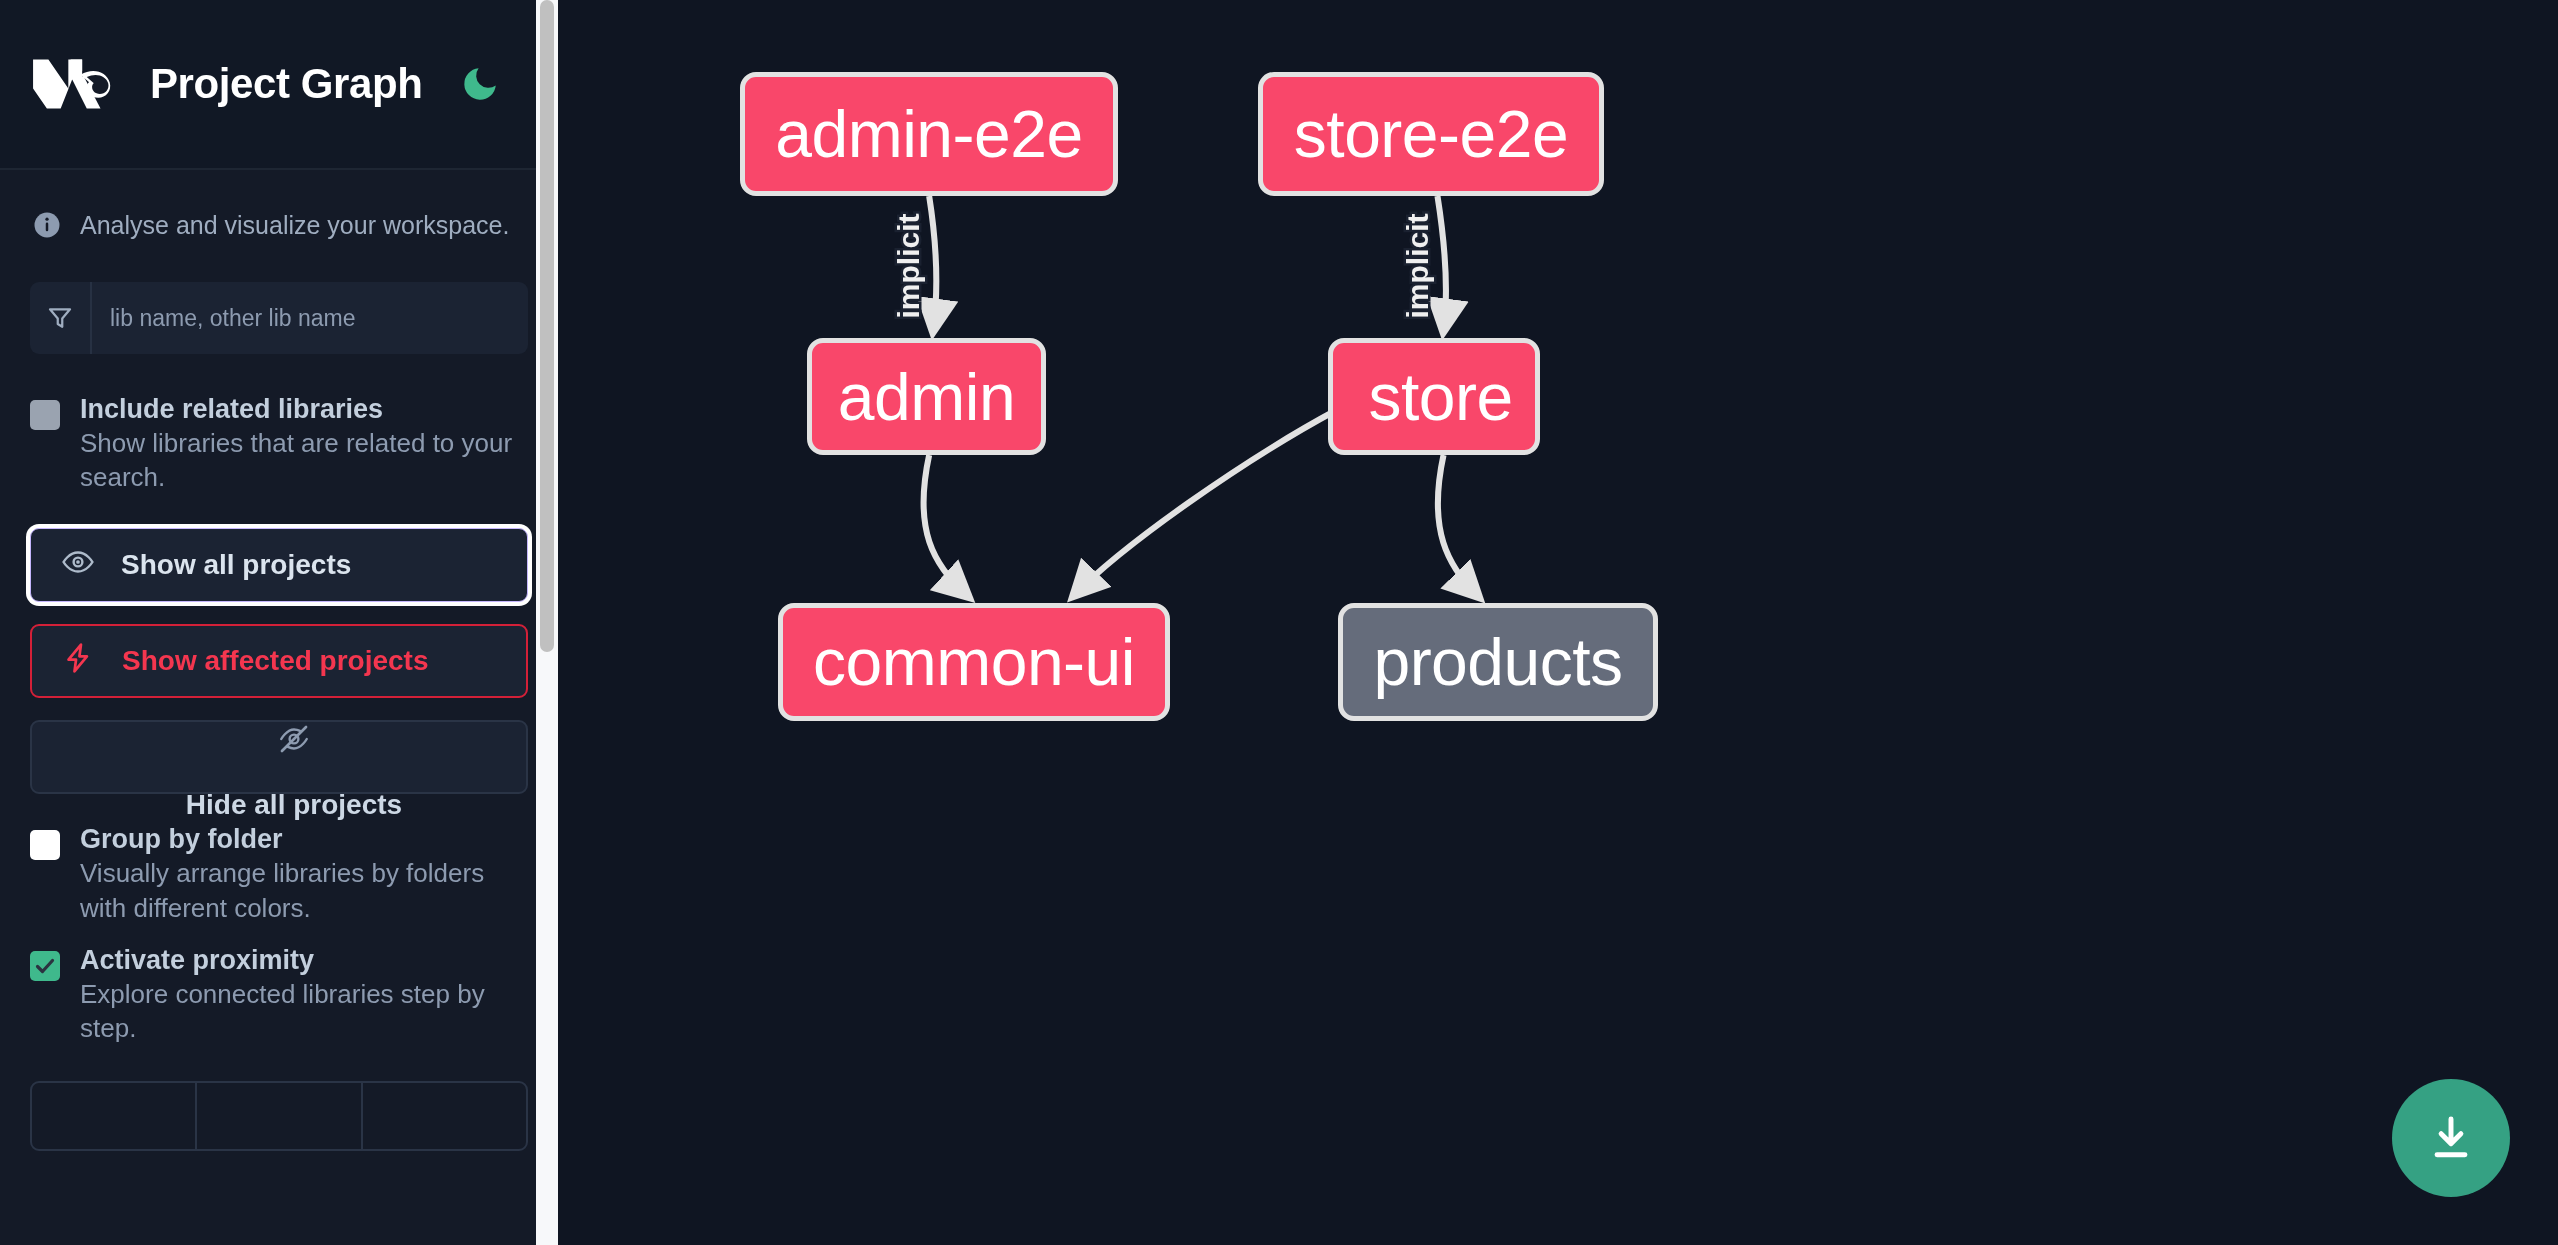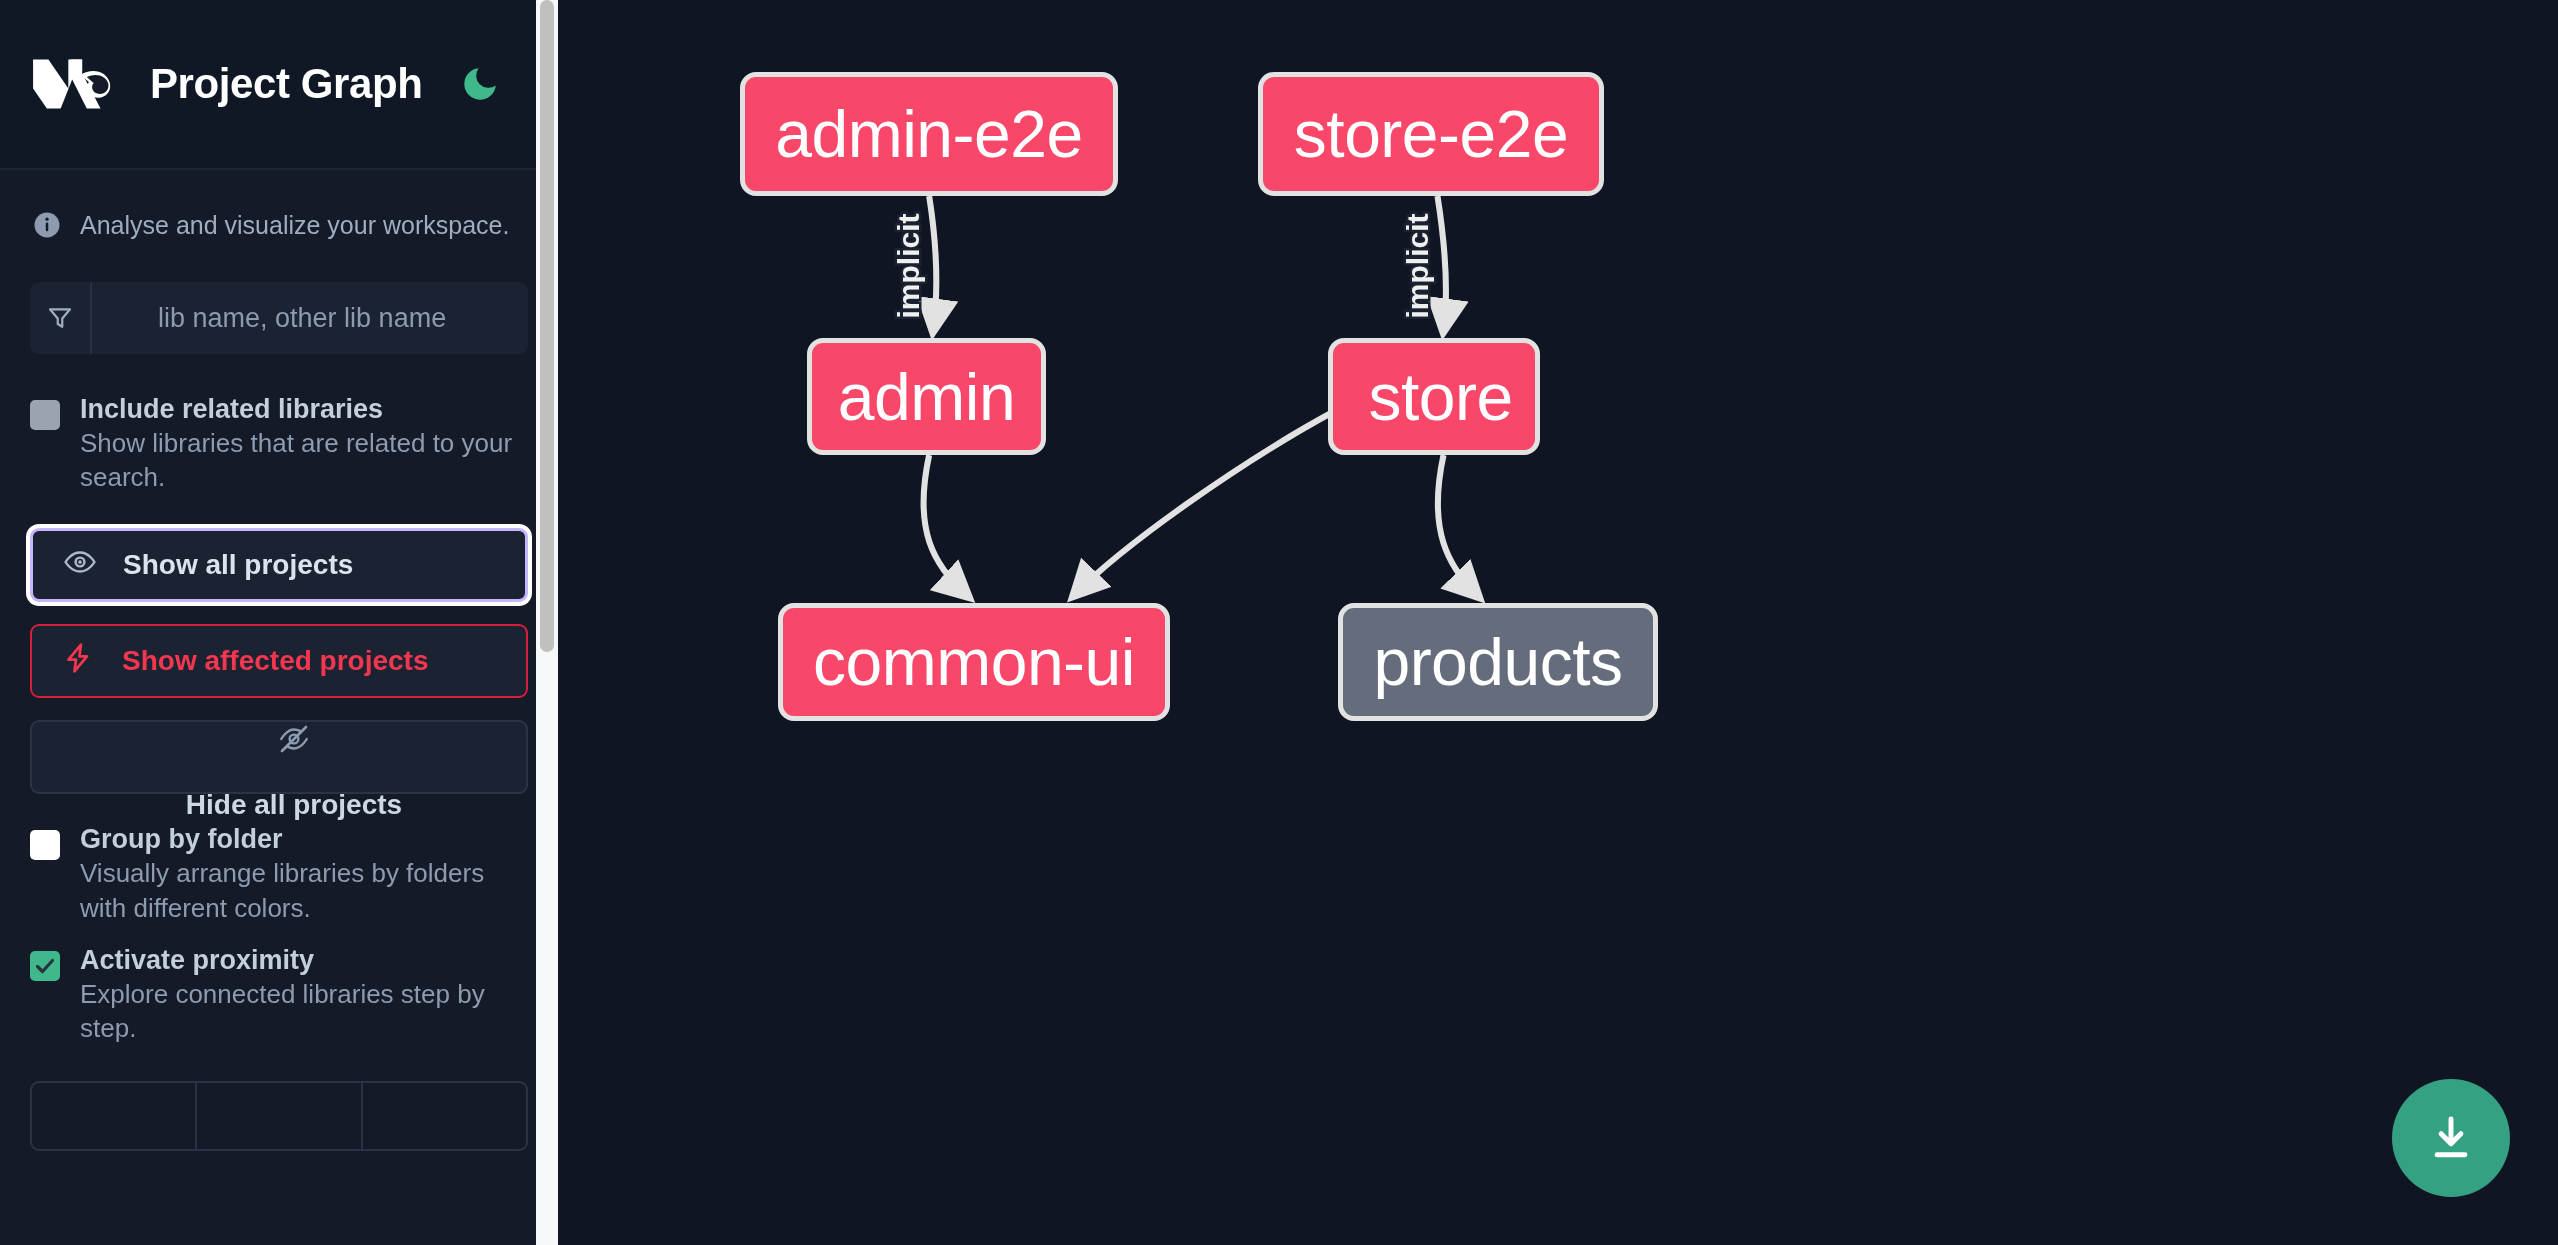--- a/index.html
+++ b/index.html
@@ -57,23 +57,22 @@
   .filter-icon-wrap {
     width: 62px; display: flex; align-items: center; justify-content: center;
     border-right: 2px solid #273143;
     flex: 0 0 62px;
   }
   .filter-input {
     flex: 1 1 auto;
     background: transparent; border: none; outline: none;
     color: #e6ecf4;
     font-family: "Liberation Sans", sans-serif;
-    font-size: 27px;
+    font-size: 23px;
     padding: 0 18px;
-    margin-left: 48px;
   }
   .filter-input::placeholder { color: #8d9bb0; }
 
   .check-row { display: flex; gap: 20px; margin-bottom: 18px; }
   .checkbox {
     width: 30px; height: 30px; flex: 0 0 30px;
     border-radius: 5px;
     margin-top: 6px;
     cursor: pointer;
     display: flex; align-items: center; justify-content: center;
@@ -93,21 +92,21 @@
     display: flex; align-items: center;
     padding-left: 30px;
     gap: 26px;
     cursor: pointer;
     font-size: 28px;
     font-weight: 700;
     border: 2px solid transparent;
   }
   #btn-show-all {
     color: #dbe4ee;
-    border: 3px solid #c4b5fd;
+    border: 1px solid #c4b5fd;
     box-shadow: 0 0 0 4px #ffffff;
   }
   #btn-show-affected { color: #f4364f; border: 2px solid #d42038; }
   #btn-hide-all { color: #cdd8e5; border: 2px solid #2b3purple; border-color: #2a3purple; }
   #btn-hide-all { border-color: #2a3446; flex-direction: column; }
   .side-btn svg { flex: 0 0 auto; }
 
   .segmented {
     margin-top: 36px;
     display: flex;

